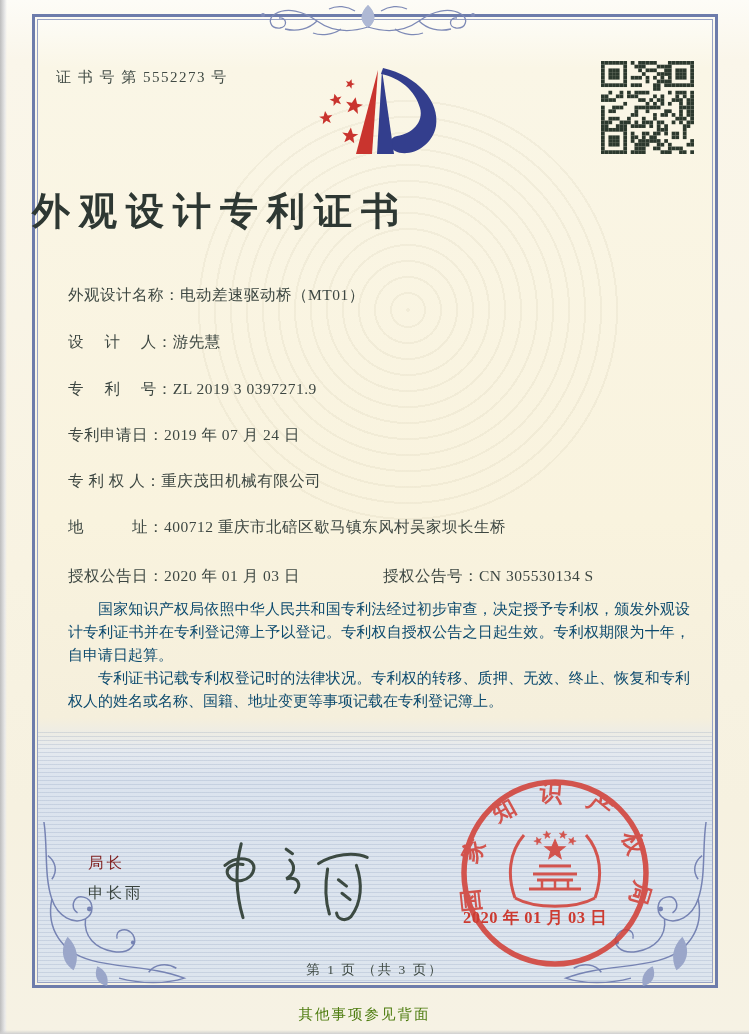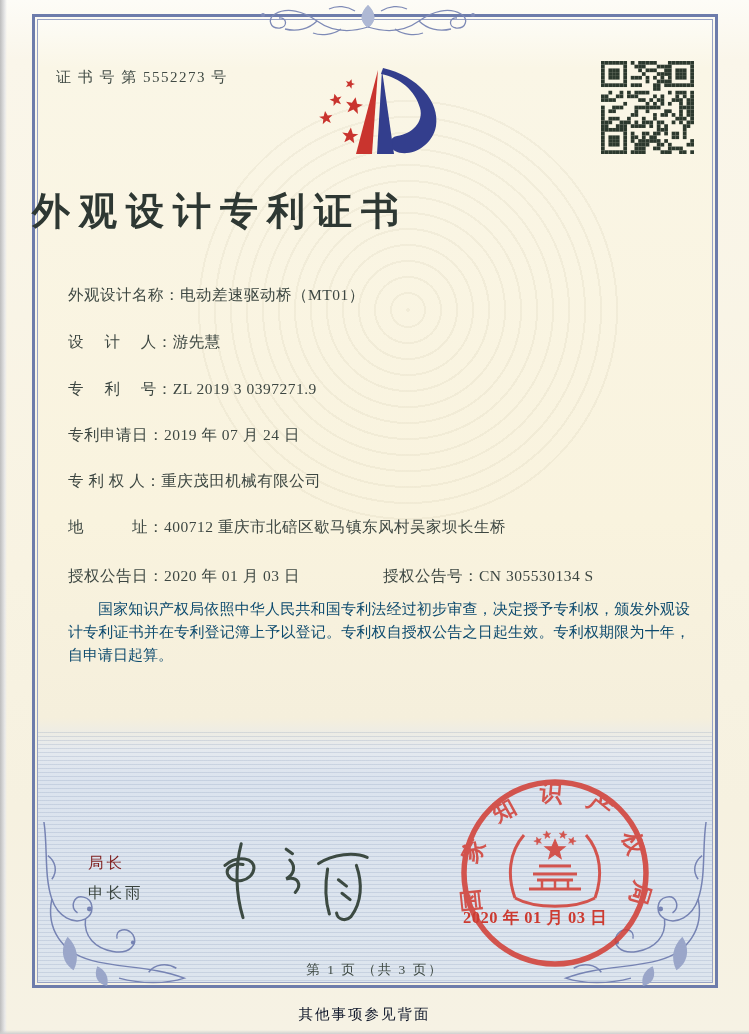--- a/index.html
+++ b/index.html
@@ -32,21 +32,21 @@
   .field-label{display:inline-block;}
   .field-value{display:inline-block;}
   .grant-right{left:383px;}
   .paras{left:68px;top:598px;width:622px;font-size:15px;line-height:23px;color:#0c4a6e;
     text-align:justify;}
   .paras p{margin:0;text-indent:2em;}
   .sig-title{left:88px;top:853px;font-size:15.5px;letter-spacing:3px;color:#7f1d1d;}
   .sig-name{left:88px;top:883px;font-size:15.5px;letter-spacing:3px;color:#38423c;}
   .seal-date{left:463px;top:907px;font-size:16.5px;font-weight:600;letter-spacing:.5px;color:#cc3b31;z-index:7;}
   .footer-page{left:32px;top:961px;width:686px;text-align:center;font-size:13.5px;letter-spacing:2px;color:#3f4a44;}
-  .back-note{left:0;top:1005px;width:729px;text-align:center;font-size:14.5px;letter-spacing:2px;color:#0f172a;}
+  .back-note{left:0;top:1005px;width:729px;text-align:center;font-size:14.5px;letter-spacing:2px;color:#4d7c0f;}
   svg{display:block;}
 </style>
 </head>
 <body>
 
 <div class="scan-edge"></div>
 <div class="scan-edge-bottom"></div>
 
 <div class="frame">
   <div class="frame-inner">
@@ -446,20 +446,21 @@
 </div>
 <div class="abs field-row" style="top:566px">
   <span class="field-label">授权公告日：</span><span class="field-value">2020 年 01 月 03 日</span>
 </div>
 <div class="abs field-row grant-right" style="top:566px">
   <span class="field-label">授权公告号：</span><span class="field-value">CN 305530134 S</span>
 </div>
 
 <div class="abs paras">
   <p>国家知识产权局依照中华人民共和国专利法经过初步审查，决定授予专利权，颁发外观设计专利证书并在专利登记簿上予以登记。专利权自授权公告之日起生效。专利权期限为十年，自申请日起算。</p>
+  <p>专利证书记载专利权登记时的法律状况。专利权的转移、质押、无效、终止、恢复和专利权人的姓名或名称、国籍、地址变更等事项记载在专利登记簿上。</p>
 </div>
 
 <div class="abs sig-title">局长</div>
 <div class="abs sig-name">申长雨</div>
 
 <svg class="abs" style="left:205px;top:833px;width:175px;height:90px;z-index:6" viewBox="0 0 190 100">
   <g fill="none" stroke="#3c4a42" stroke-width="3.4" stroke-linecap="round">
     <path d="M38,12 C31,38 32,68 40,94"></path>
     <path d="M20,36 C34,24 54,28 52,40 C50,54 28,58 23,46 C20,38 30,33 40,35"></path>
     <path d="M92,30 C99,37 97,46 88,51 C101,48 106,57 98,66"></path>

